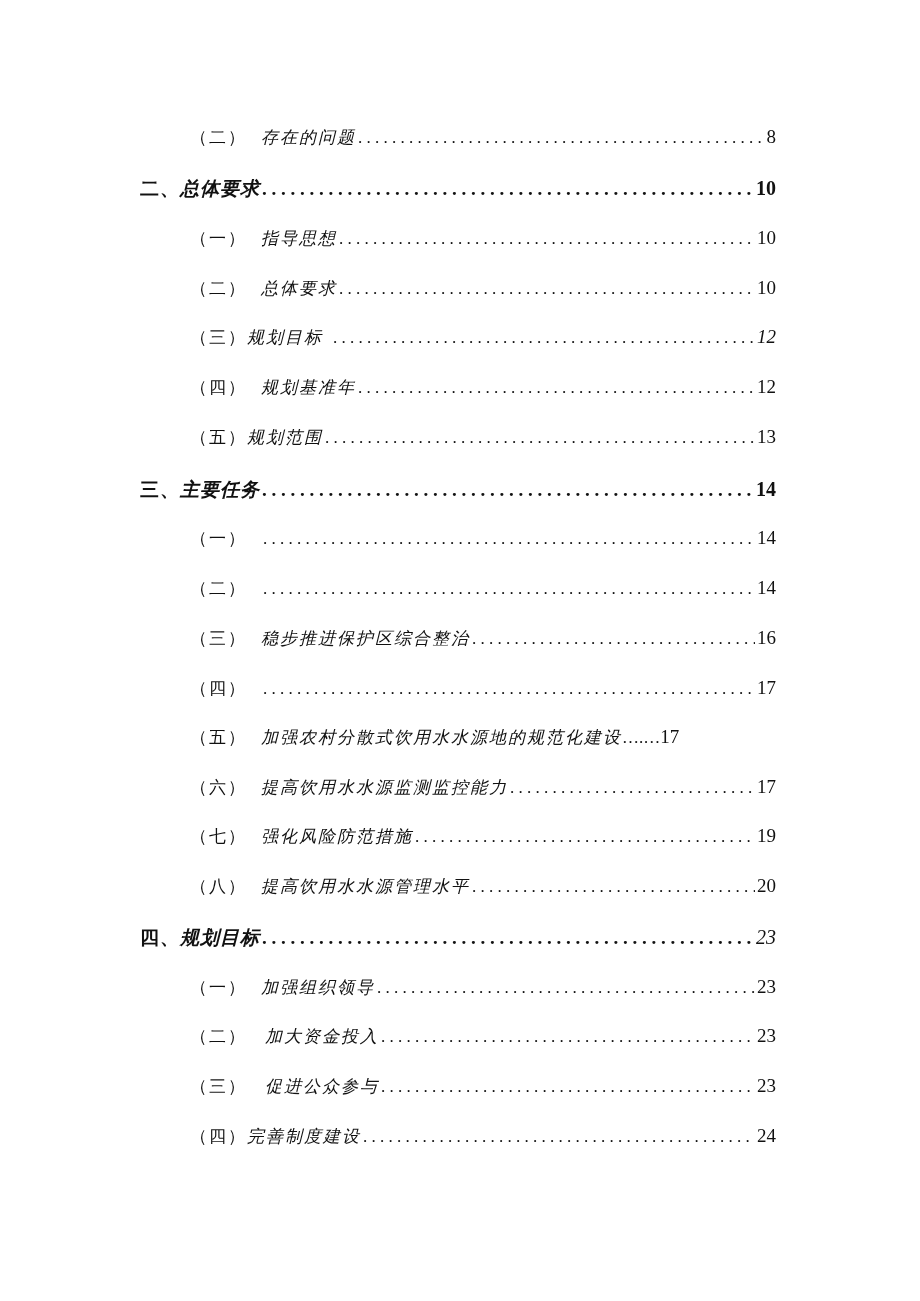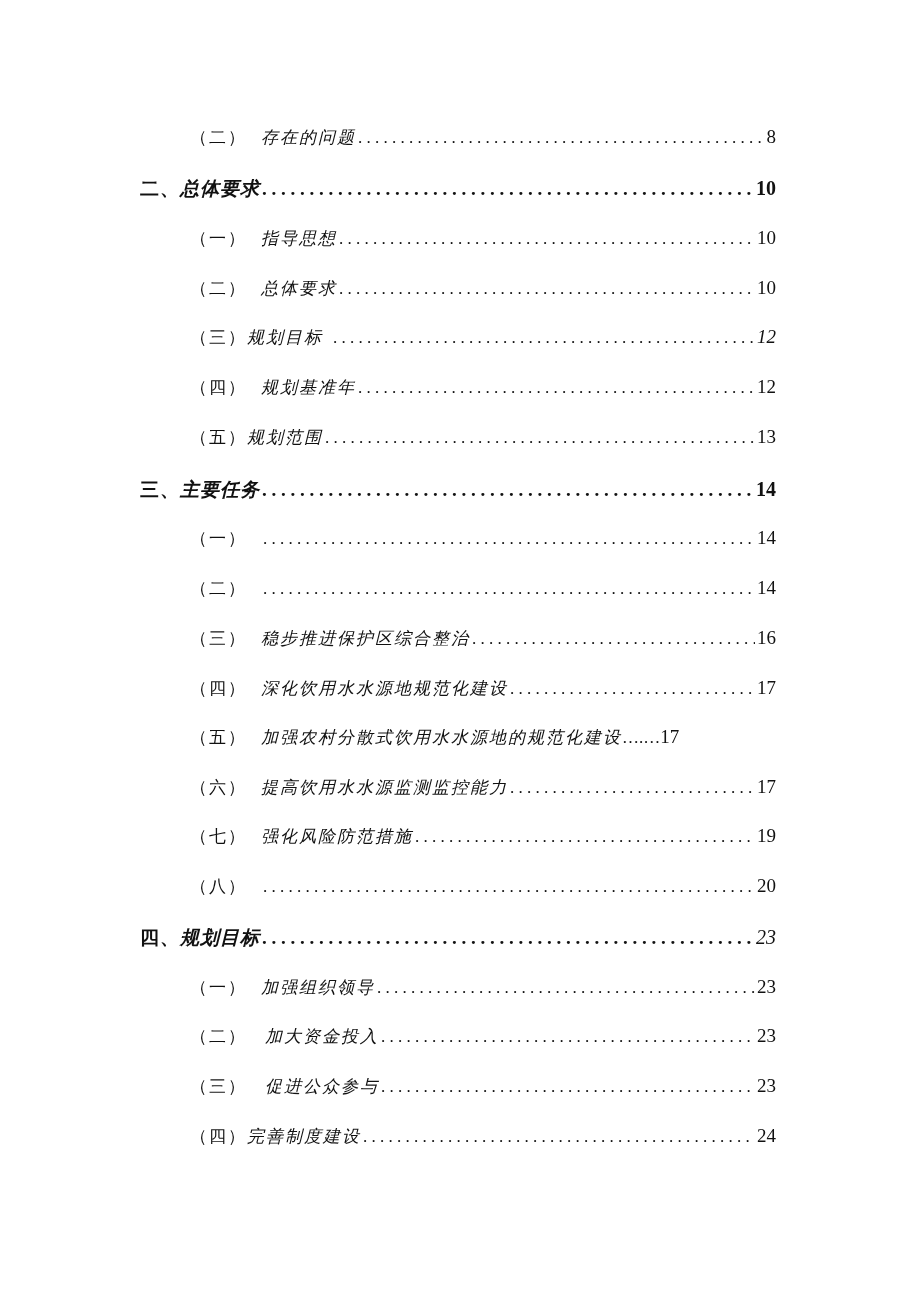--- a/index.html
+++ b/index.html
@@ -109,21 +109,20 @@
     <span class="num">（三）</span>
     <span class="gap" style="width:14px"></span>
     <span class="title">稳步推进保护区综合整治</span>
     <span class="dots"></span>
     <span class="page">16</span>
   </div>
 
   <div class="entry sub" style="top:673px">
     <span class="num">（四）</span>
     <span class="gap" style="width:14px"></span>
-    <span class="title">深化饮用水水源地规范化建设</span>
     <span class="dots"></span>
     <span class="page">17</span>
   </div>
 
   <div class="entry sub special" style="top:722px">
     <span class="num">（五）</span>
     <span class="gap" style="width:14px"></span>
     <span class="title">加强农村分散式饮用水水源地的规范化建设</span>
     <span class="dots">….…</span>
     <span class="page">17</span>
@@ -141,20 +140,21 @@
     <span class="num">（七）</span>
     <span class="gap" style="width:14px"></span>
     <span class="title">强化风险防范措施</span>
     <span class="dots"></span>
     <span class="page">19</span>
   </div>
 
   <div class="entry sub" style="top:871px">
     <span class="num">（八）</span>
     <span class="gap" style="width:14px"></span>
+    <span class="title">提高饮用水水源管理水平</span>
     <span class="dots"></span>
     <span class="page">20</span>
   </div>
 
   <div class="entry head" style="top:922px">
     <span class="num">四、</span>
     <span class="title">规划目标</span>
     <span class="dots"></span>
     <span class="page italic">23</span>
   </div>

